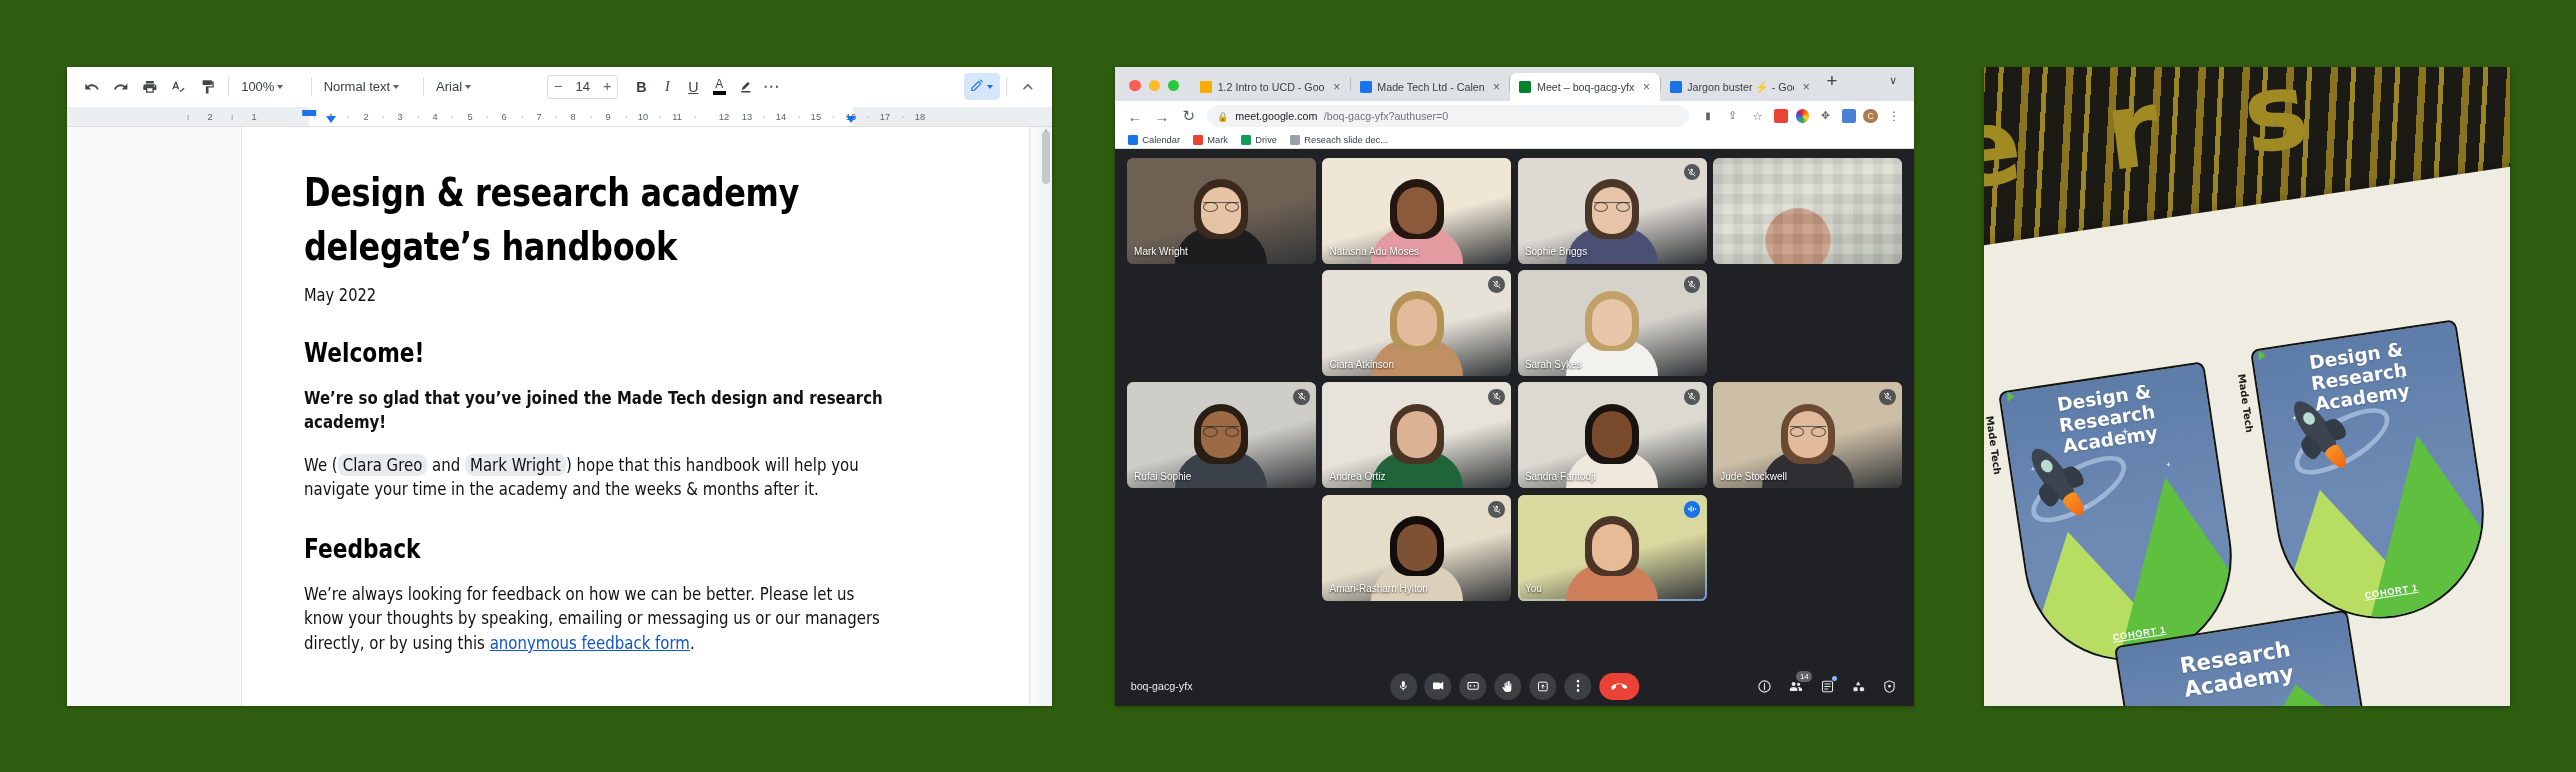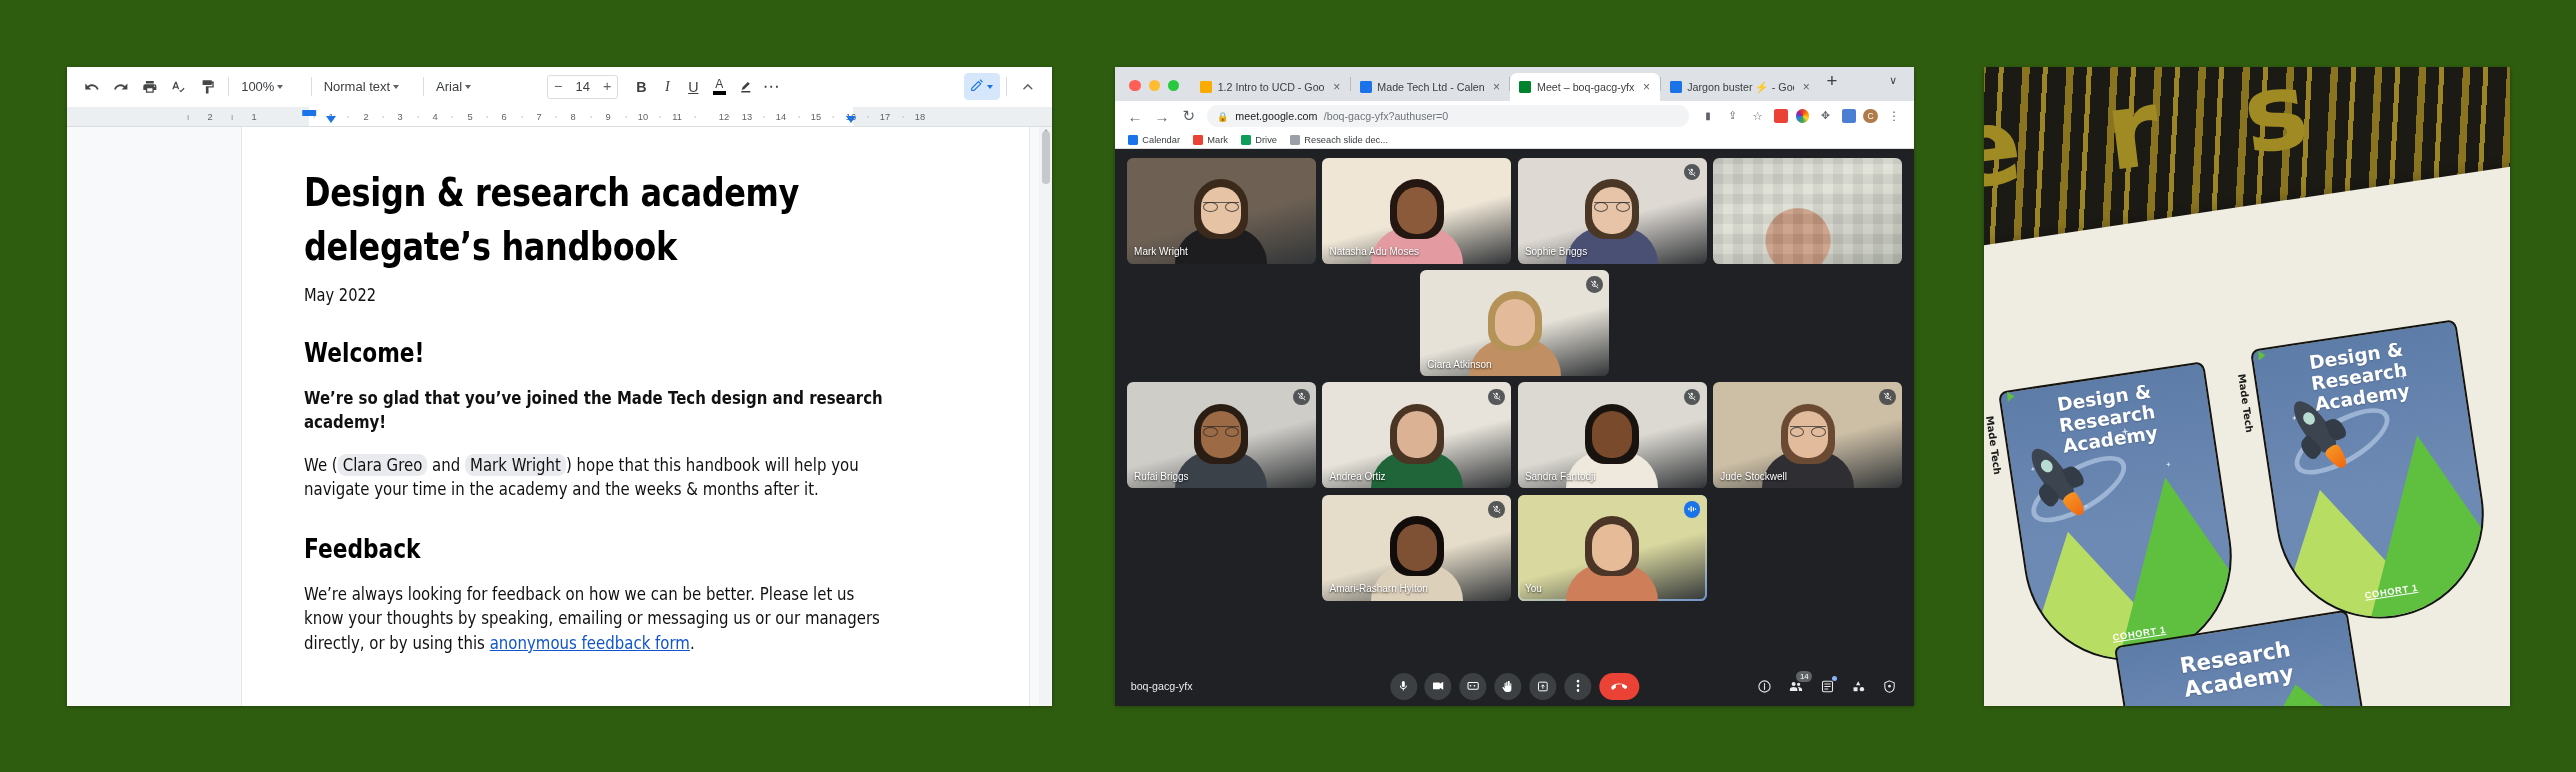--- a/index.html
+++ b/index.html
@@ -565,32 +565,44 @@
             <div style="position: absolute; left: 50%; bottom: 0px; transform: translateX(-50%); width: 92px; height: 37px; background: rgb(192, 143, 99); border-radius: 42px 42px 0px 0px;"></div>
             <div style="position: absolute; left: 50%; top: 21.5px; transform: translateX(-50%); width: 54px; height: 60px; background: rgb(181, 146, 87); border-radius: 29px 29px 21.5px 21.5px;"></div>
             <div style="position: absolute; left: 50%; top: 29px; transform: translateX(-50%); width: 40px; height: 47px; background: rgb(227, 187, 155); border-radius: 20px 20px 18.6px 18.6px;"></div>
             <div class="nm">Ciara Atkinson</div>
             <div class="mic">
               <svg width="9.3" height="9.3" viewBox="0 0 24 24" fill="#fff">
                 <path d="M3.3 2L2 3.3l7 7V11a3 3 0 0 0 4.5 2.6l1.5 1.5A5 5 0 0 1 7 11H5a7 7 0 0 0 10.6 6l5.1 5.1 1.3-1.3L3.3 2zM15 11V5a3 3 0 0 0-5.9-.7L15 10.2V11zm4 0a7 7 0 0 1-.5 2.6l1.6 1.6A9 9 0 0 0 21 11h-2z"></path>
               </svg>
             </div>
           </div>
+          <div class="tile">
+            <div style="position: absolute; inset: 0px; background: linear-gradient(165deg, rgb(213, 210, 204) 0%, rgb(213, 210, 204) 55%, rgba(0, 0, 0, 0.18) 100%);"></div>
+            <div style="position: absolute; left: 50%; bottom: 0px; transform: translateX(-50%); width: 92px; height: 37px; background: rgb(242, 241, 238); border-radius: 42px 42px 0px 0px;"></div>
+            <div style="position: absolute; left: 50%; top: 21.5px; transform: translateX(-50%); width: 54px; height: 60px; background: rgb(194, 161, 105); border-radius: 29px 29px 21.5px 21.5px;"></div>
+            <div style="position: absolute; left: 50%; top: 29px; transform: translateX(-50%); width: 40px; height: 47px; background: rgb(232, 198, 169); border-radius: 20px 20px 18.6px 18.6px;"></div>
+            <div class="nm">Sarah Sykes</div>
+            <div class="mic">
+              <svg width="9.3" height="9.3" viewBox="0 0 24 24" fill="#fff">
+                <path d="M3.3 2L2 3.3l7 7V11a3 3 0 0 0 4.5 2.6l1.5 1.5A5 5 0 0 1 7 11H5a7 7 0 0 0 10.6 6l5.1 5.1 1.3-1.3L3.3 2zM15 11V5a3 3 0 0 0-5.9-.7L15 10.2V11zm4 0a7 7 0 0 1-.5 2.6l1.6 1.6A9 9 0 0 0 21 11h-2z"></path>
+              </svg>
+            </div>
+          </div>
         </div>
         <div class="meet-row">
           <div class="tile">
             <div style="position: absolute; inset: 0px; background: linear-gradient(165deg, rgb(207, 205, 200) 0%, rgb(207, 205, 200) 55%, rgba(0, 0, 0, 0.18) 100%);"></div>
             <div style="position: absolute; left: 50%; bottom: 0px; transform: translateX(-50%); width: 92px; height: 37px; background: rgb(59, 65, 72); border-radius: 42px 42px 0px 0px;"></div>
             <div style="position: absolute; left: 50%; top: 21.5px; transform: translateX(-50%); width: 54px; height: 60px; background: rgb(42, 29, 20); border-radius: 29px 29px 21.5px 21.5px;"></div>
             <div style="position: absolute; left: 50%; top: 29px; transform: translateX(-50%); width: 40px; height: 47px; background: rgb(156, 106, 69); border-radius: 20px 20px 18.6px 18.6px;"></div>
             <div style="position: absolute; left: 50%; top: 44px; transform: translateX(-50%); width: 36px; height: 10px; border-top: 1.4px solid rgba(40, 40, 40, 0.7);">
               <span style="position: absolute; left: 0px; top: -0.7px; width: 14.3px; height: 10px; border: 1.4px solid rgba(40, 40, 40, 0.75); border-radius: 50%;"></span>
               <span style="position: absolute; right: 0px; top: -0.7px; width: 14.3px; height: 10px; border: 1.4px solid rgba(40, 40, 40, 0.75); border-radius: 50%;"></span>
             </div>
-            <div class="nm">Rufai Briggs</div>
+            <div class="nm">Rufai Sophie</div>
             <div class="mic">
               <svg width="9.3" height="9.3" viewBox="0 0 24 24" fill="#fff">
                 <path d="M3.3 2L2 3.3l7 7V11a3 3 0 0 0 4.5 2.6l1.5 1.5A5 5 0 0 1 7 11H5a7 7 0 0 0 10.6 6l5.1 5.1 1.3-1.3L3.3 2zM15 11V5a3 3 0 0 0-5.9-.7L15 10.2V11zm4 0a7 7 0 0 1-.5 2.6l1.6 1.6A9 9 0 0 0 21 11h-2z"></path>
               </svg>
             </div>
           </div>
           <div class="tile">
             <div style="position: absolute; inset: 0px; background: linear-gradient(165deg, rgb(231, 227, 218) 0%, rgb(231, 227, 218) 55%, rgba(0, 0, 0, 0.18) 100%);"></div>
             <div style="position: absolute; left: 50%; bottom: 0px; transform: translateX(-50%); width: 92px; height: 37px; background: rgb(32, 101, 58); border-radius: 42px 42px 0px 0px;"></div>
             <div style="position: absolute; left: 50%; top: 21.5px; transform: translateX(-50%); width: 54px; height: 60px; background: rgb(74, 52, 36); border-radius: 29px 29px 21.5px 21.5px;"></div>

